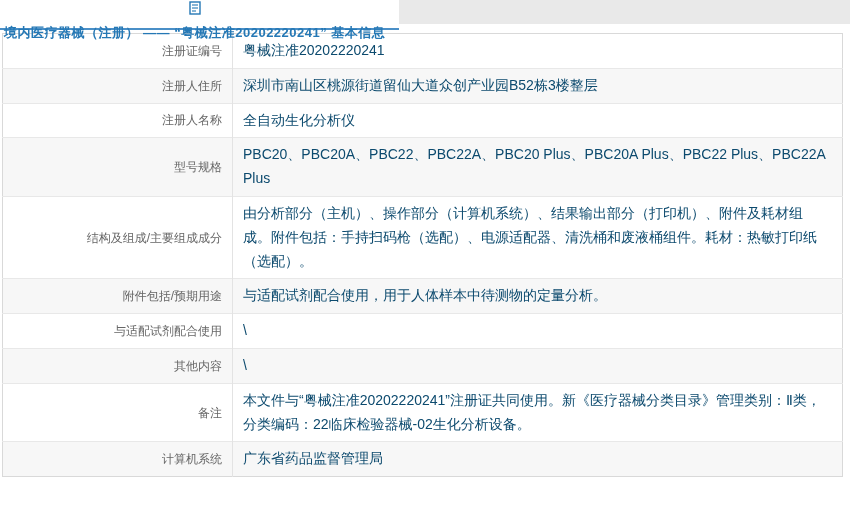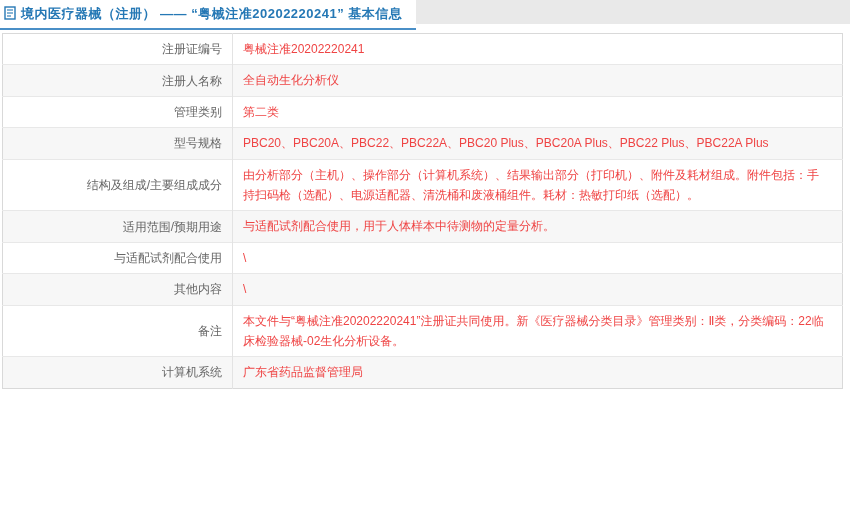--- a/index.html
+++ b/index.html
@@ -18,20 +18,21 @@
     width: 100%;
   }
   .tab-active {
     display: flex;
     align-items: center;
     gap: 5px;
     background: #ffffff;
     border-bottom: 2px solid #4a8fc7;
     padding: 0 14px 0 4px;
     white-space: nowrap;
+    flex-direction: column;
   }
   .tab-title {
     color: #2578b5;
     font-size: 13px;
     font-weight: bold;
     letter-spacing: 0.5px;
   }
   .doc-icon { flex: 0 0 auto; margin-top: 1px; }
   .tab-filler {
     flex: 1;
@@ -57,22 +58,22 @@
     color: #666666;
     font-size: 12px;
     padding: 5px 10px 5px 4px;
     border-right: 1px solid #e3e3e3;
     height: 24px;
     line-height: 1.5;
   }
   td.cell-value {
     text-align: left;
     vertical-align: middle;
-    color: #ef4444;
-    font-size: 12px;
+    color: #0c4a6e;
+    font-size: 14px;
     padding: 5px 12px 5px 10px;
     line-height: 1.7;
     word-break: break-all;
   }
   .label-inner { display: inline-flex; align-items: center; gap: 3px; }
 </style>
 </head>
 <body>
 
 <div class="tabbar">
@@ -98,45 +99,45 @@
       </colgroup>
     <tbody id="info-tbody">
         <tr>
           <td class="cell-label"><span class="label-inner">
               <span>注册证编号</span>
             </span></td>
           <td class="cell-value"><span>粤械注准20202220241</span></td>
         </tr>
         <tr>
           <td class="cell-label"><span class="label-inner">
+              <span>注册人住所</span>
+            </span></td>
+          <td class="cell-value"><span>深圳市南山区桃源街道留仙大道众创产业园B52栋3楼整层</span></td>
+        </tr>
+        <tr>
+          <td class="cell-label"><span class="label-inner">
               <span>注册人名称</span>
             </span></td>
           <td class="cell-value"><span>全自动生化分析仪</span></td>
-        </tr>
-        <tr>
-          <td class="cell-label"><span class="label-inner">
-              <span>管理类别</span>
-            </span></td>
-          <td class="cell-value"><span>第二类</span></td>
         </tr>
         <tr>
           <td class="cell-label"><span class="label-inner">
               <span>型号规格</span>
             </span></td>
           <td class="cell-value"><span>PBC20、PBC20A、PBC22、PBC22A、PBC20 Plus、PBC20A Plus、PBC22 Plus、PBC22A Plus</span></td>
         </tr>
         <tr>
           <td class="cell-label"><span class="label-inner">
               <span>结构及组成/主要组成成分</span>
             </span></td>
           <td class="cell-value"><span>由分析部分（主机）、操作部分（计算机系统）、结果输出部分（打印机）、附件及耗材组成。附件包括：手持扫码枪（选配）、电源适配器、清洗桶和废液桶组件。耗材：热敏打印纸（选配）。</span></td>
         </tr>
         <tr>
           <td class="cell-label"><span class="label-inner">
-              <span>适用范围/预期用途</span>
+              <span>附件包括/预期用途</span>
             </span></td>
           <td class="cell-value"><span>与适配试剂配合使用，用于人体样本中待测物的定量分析。</span></td>
         </tr>
         <tr>
           <td class="cell-label"><span class="label-inner">
               <span>与适配试剂配合使用</span>
             </span></td>
           <td class="cell-value"><span>\</span></td>
         </tr>
         <tr>

